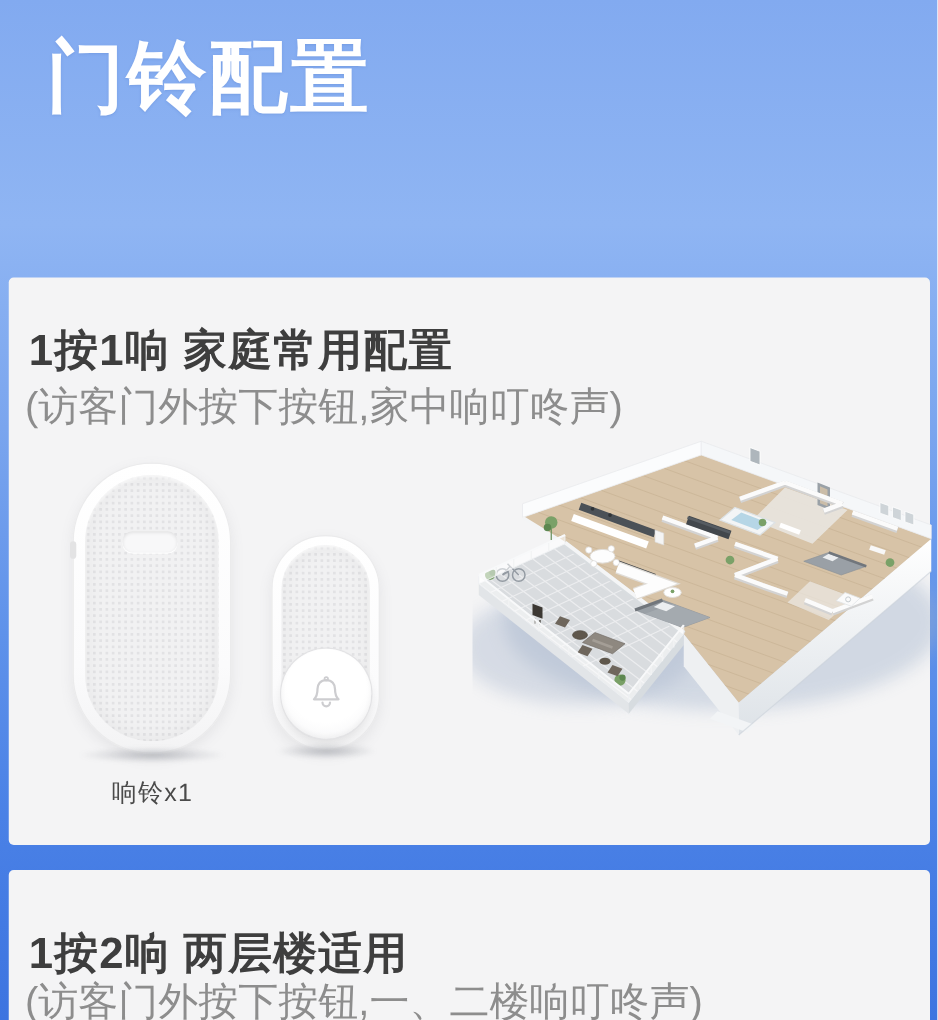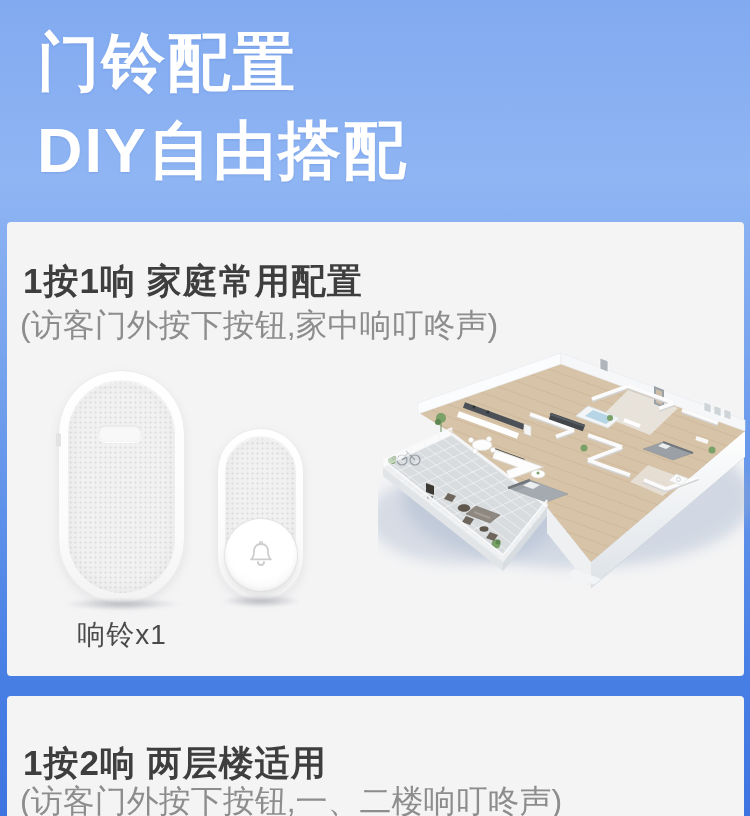--- a/index.html
+++ b/index.html
@@ -56,36 +56,35 @@
   .pushbtn-circle{position:absolute;left:7px;top:90px;width:72px;height:72px;border-radius:50%;
     background:radial-gradient(circle at 50% 38%, #ffffff 55%, #f2f2f4 100%);
     box-shadow:0 0 0 1px #e3e3e5, 0 4px 7px rgba(0,0,0,.08), inset 0 -2px 4px rgba(0,0,0,.04);}
   .pushbtn-circle svg{position:absolute;left:19px;top:18px;}
   .dev-shadow{position:absolute;height:12px;border-radius:50%;
     background:radial-gradient(ellipse at center, rgba(95,100,112,.35) 0%, rgba(95,100,112,0) 70%);
     filter:blur(1.5px);}
   .shadow-receiver{left:55px;top:376px;width:120px;}
   .shadow-pushbtn{left:213px;top:373px;width:82px;}
   .dev-label{position:absolute;top:398px;width:130px;text-align:center;
-    color:#4a4a4a;font-size:28px;line-height:30px;letter-spacing:1px;white-space:nowrap;}
+    color:#4a4a4a;font-size:20px;line-height:30px;letter-spacing:1px;white-space:nowrap;}
   .label-receiver{left:50px;}
   .label-pushbtn{left:189px;}
 
   
   .floorplan{position:absolute;left:371px;top:128px;width:372px;height:245px;}
 </style>
 </head>
 <body>
 
 <div class="page">
 
   <div class="hero">
     <div class="hero-text">
       <div>门铃配置</div>
-      <div>DIY自由搭配</div>
     </div>
   </div>
 
   <section class="card card1">
     <h2 class="card-title">1按1响 家庭常用配置</h2>
     <p class="card-sub">(访客门外按下按钮,家中响叮咚声)</p>
 
     <div class="device receiver">
       <div class="device-inner"></div>
       <div class="receiver-slot"></div>

